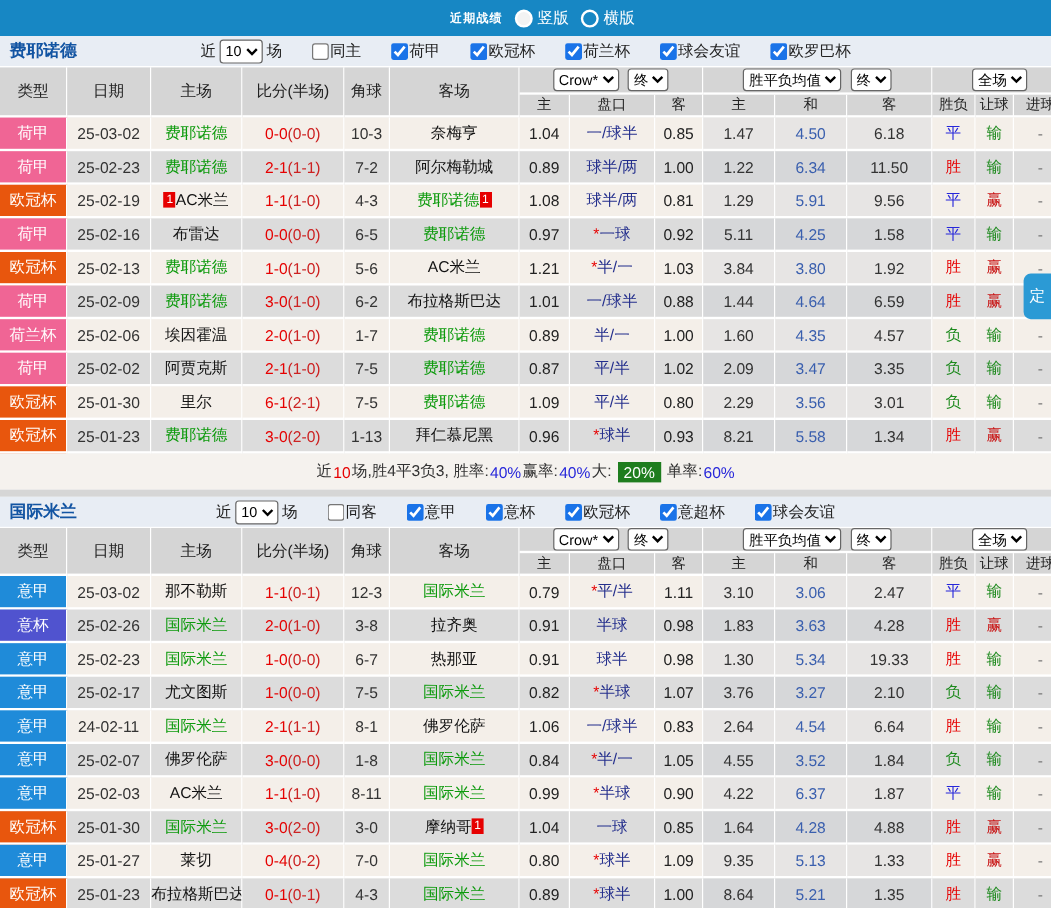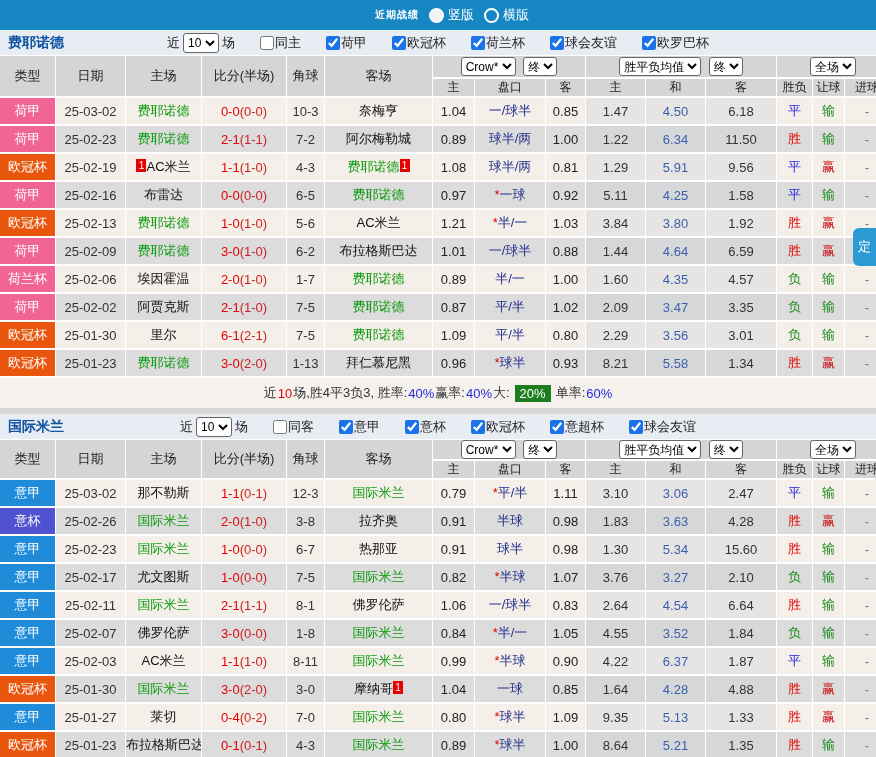--- a/index.html
+++ b/index.html
@@ -473,21 +473,21 @@
             <td class="date">25-02-23</td>
             <td class="team"><span class="focus">国际米兰</span></td>
             <td class="score"><span class="sc-main">1-0</span><span class="sc-half">(0-0)</span></td>
             <td class="corner">6-7</td>
             <td class="team"><span>热那亚</span></td>
             <td class="num">0.91</td>
             <td class="pk">球半</td>
             <td class="num">0.98</td>
             <td class="avg">1.30</td>
             <td class="avg draw">5.34</td>
-            <td class="avg">15.60</td>
+            <td class="avg">19.33</td>
             <td class="res" style="color: rgb(230, 0, 0);">胜</td>
             <td class="letb" style="color: rgb(30, 138, 30);">输</td>
             <td class="goal">-</td>
           </tr>
           <tr>
             <td class="type" style="background: rgb(31, 139, 217);">意甲</td>
             <td class="date">25-02-17</td>
             <td class="team"><span>尤文图斯</span></td>
             <td class="score"><span class="sc-main">1-0</span><span class="sc-half">(0-0)</span></td>
             <td class="corner">7-5</td>
@@ -497,21 +497,21 @@
             <td class="num">1.07</td>
             <td class="avg">3.76</td>
             <td class="avg draw">3.27</td>
             <td class="avg">2.10</td>
             <td class="res" style="color: rgb(30, 138, 30);">负</td>
             <td class="letb" style="color: rgb(30, 138, 30);">输</td>
             <td class="goal">-</td>
           </tr>
           <tr>
             <td class="type" style="background: rgb(31, 139, 217);">意甲</td>
-            <td class="date">25-02-11</td>
+            <td class="date">24-02-11</td>
             <td class="team"><span class="focus">国际米兰</span></td>
             <td class="score"><span class="sc-main">2-1</span><span class="sc-half">(1-1)</span></td>
             <td class="corner">8-1</td>
             <td class="team"><span>佛罗伦萨</span></td>
             <td class="num">1.06</td>
             <td class="pk">一/球半</td>
             <td class="num">0.83</td>
             <td class="avg">2.64</td>
             <td class="avg draw">4.54</td>
             <td class="avg">6.64</td>

